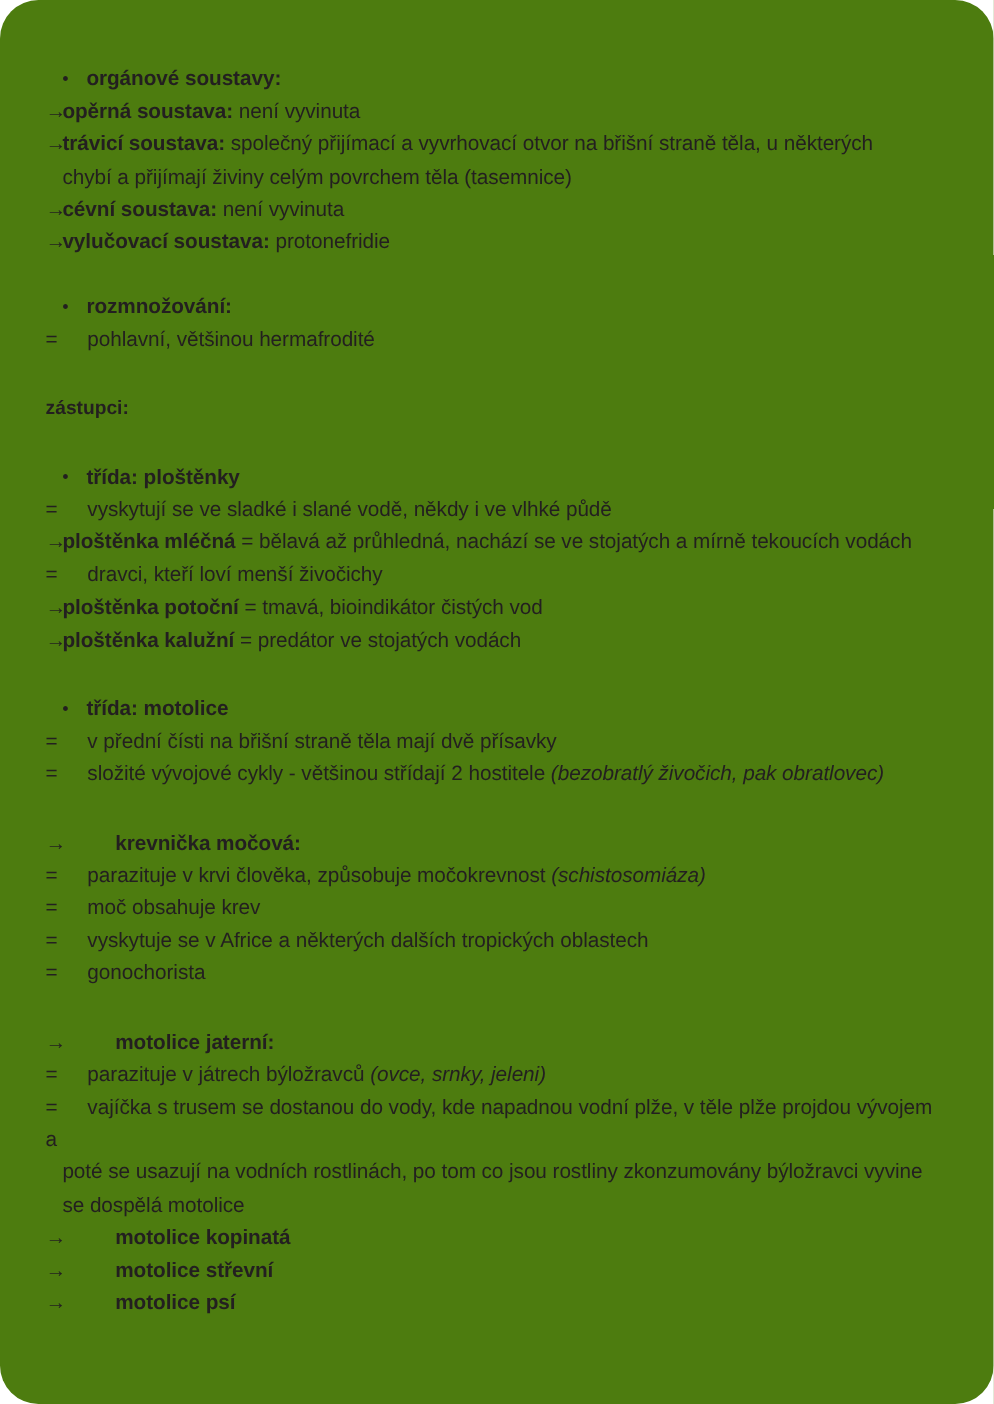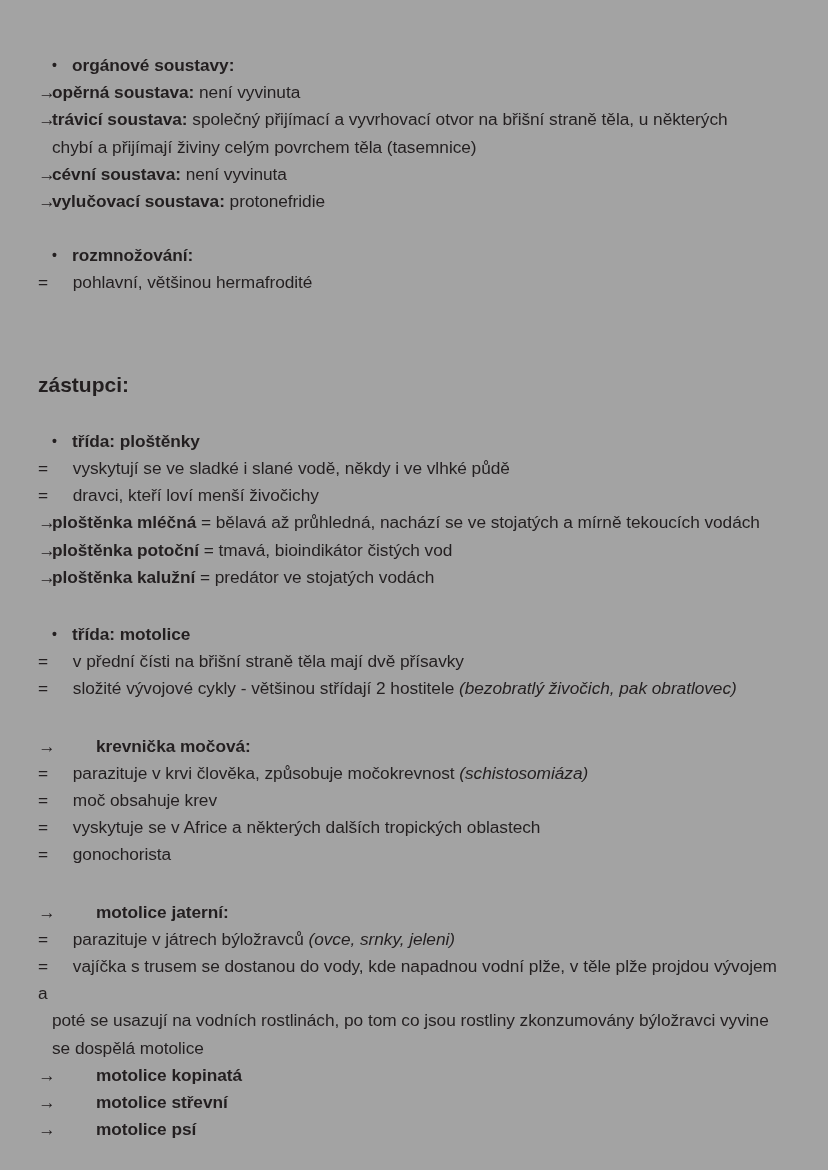--- a/index.html
+++ b/index.html
@@ -14,22 +14,23 @@
     color: #231f20;
     -webkit-font-smoothing: antialiased;
   }
 
   .page {
     position: relative;
     width: 828px;
     height: 1170px;
     box-sizing: border-box;
     padding: 52px 40px 0 38px;
-    background: #a3a3a3;
+    background: #4d7c0f;
     overflow: hidden;
+    border-radius: 32px;
   }
 
   
   .line {
     font-size: 17.3px;
     line-height: 27.2px;
     letter-spacing: -0.05px;
     white-space: pre-wrap;
     word-break: normal;
   }
@@ -70,23 +71,22 @@
     margin-left: 20px;
   }
 
   
   .cont {
     padding-left: 14px;
   }
 
   .section-head {
     font-weight: bold;
-    font-size: 21px;
+    font-size: 16px;
     line-height: 27.2px;
-    margin-top: 44px;
   }
 
   .spacer-sm { height: 27px; }
   .spacer-md { height: 30px; }
 
   em.it {
     font-style: italic;
     margin-top: 16px;
   }
 </style>
@@ -115,23 +115,23 @@
 
   <div class="spacer-md"></div>
 
   <div class="section-head">zástupci:</div>
 
   <div class="spacer-md"></div>
 
   <div class="line bullet-line"><span class="bullet">•</span><span>třída: ploštěnky</span></div>
 
   <div class="line eq-line"><span>=</span><span class="rest"> vyskytují se ve sladké i slané vodě, někdy i ve vlhké půdě</span></div>
+  <div class="line arrow-line"><span class="arrow">→</span><span class="term">ploštěnka mléčná</span><span class="rest"> = bělavá až průhledná, nachází se ve stojatých a mírně tekoucích vodách</span></div>
+
   <div class="line eq-line"><span>=</span><span class="rest"> dravci, kteří loví menší živočichy</span></div>
-
-  <div class="line arrow-line"><span class="arrow">→</span><span class="term">ploštěnka mléčná</span><span class="rest"> = bělavá až průhledná, nachází se ve stojatých a mírně tekoucích vodách</span></div>
 
   <div class="line arrow-line"><span class="arrow">→</span><span class="term">ploštěnka potoční</span><span class="rest"> = tmavá, bioindikátor čistých vod</span></div>
 
   <div class="line arrow-line"><span class="arrow">→</span><span class="term">ploštěnka kalužní</span><span class="rest"> = predátor ve stojatých vodách</span></div>
 
   <div class="spacer-md"></div>
 
   <div class="line bullet-line"><span class="bullet">•</span><span>třída: motolice</span></div>
 
   <div class="line eq-line"><span>=</span><span class="rest"> v přední čísti na břišní straně těla mají dvě přísavky</span></div>

